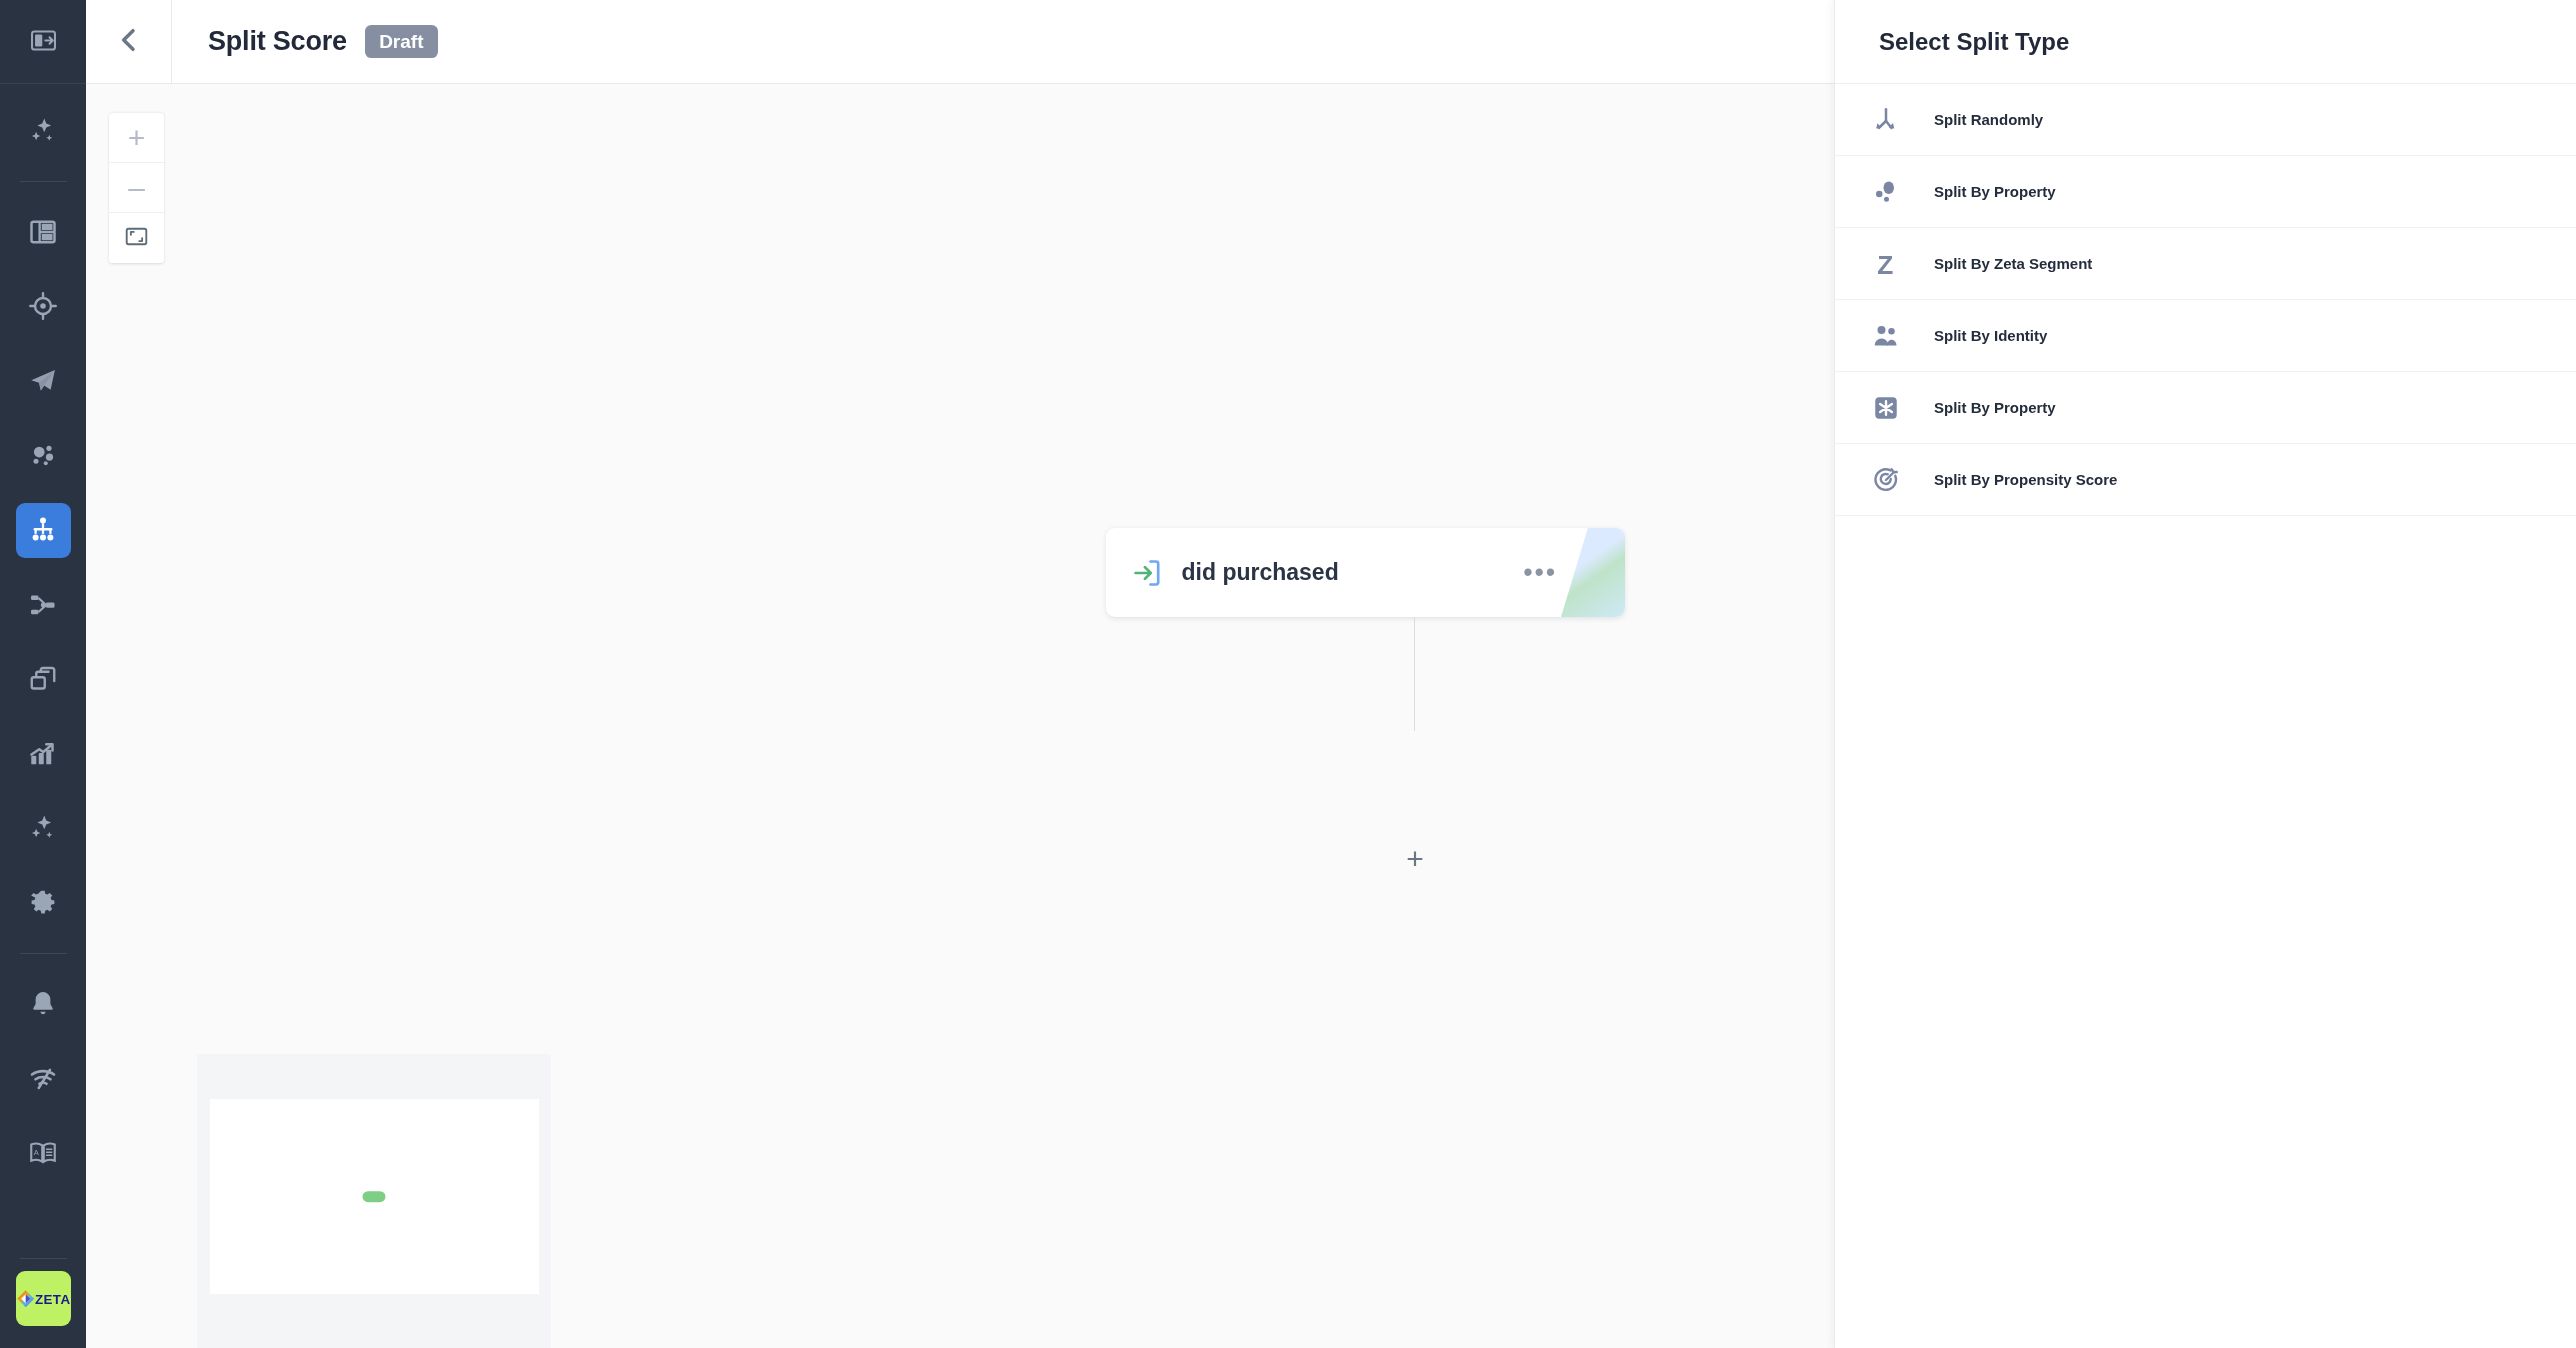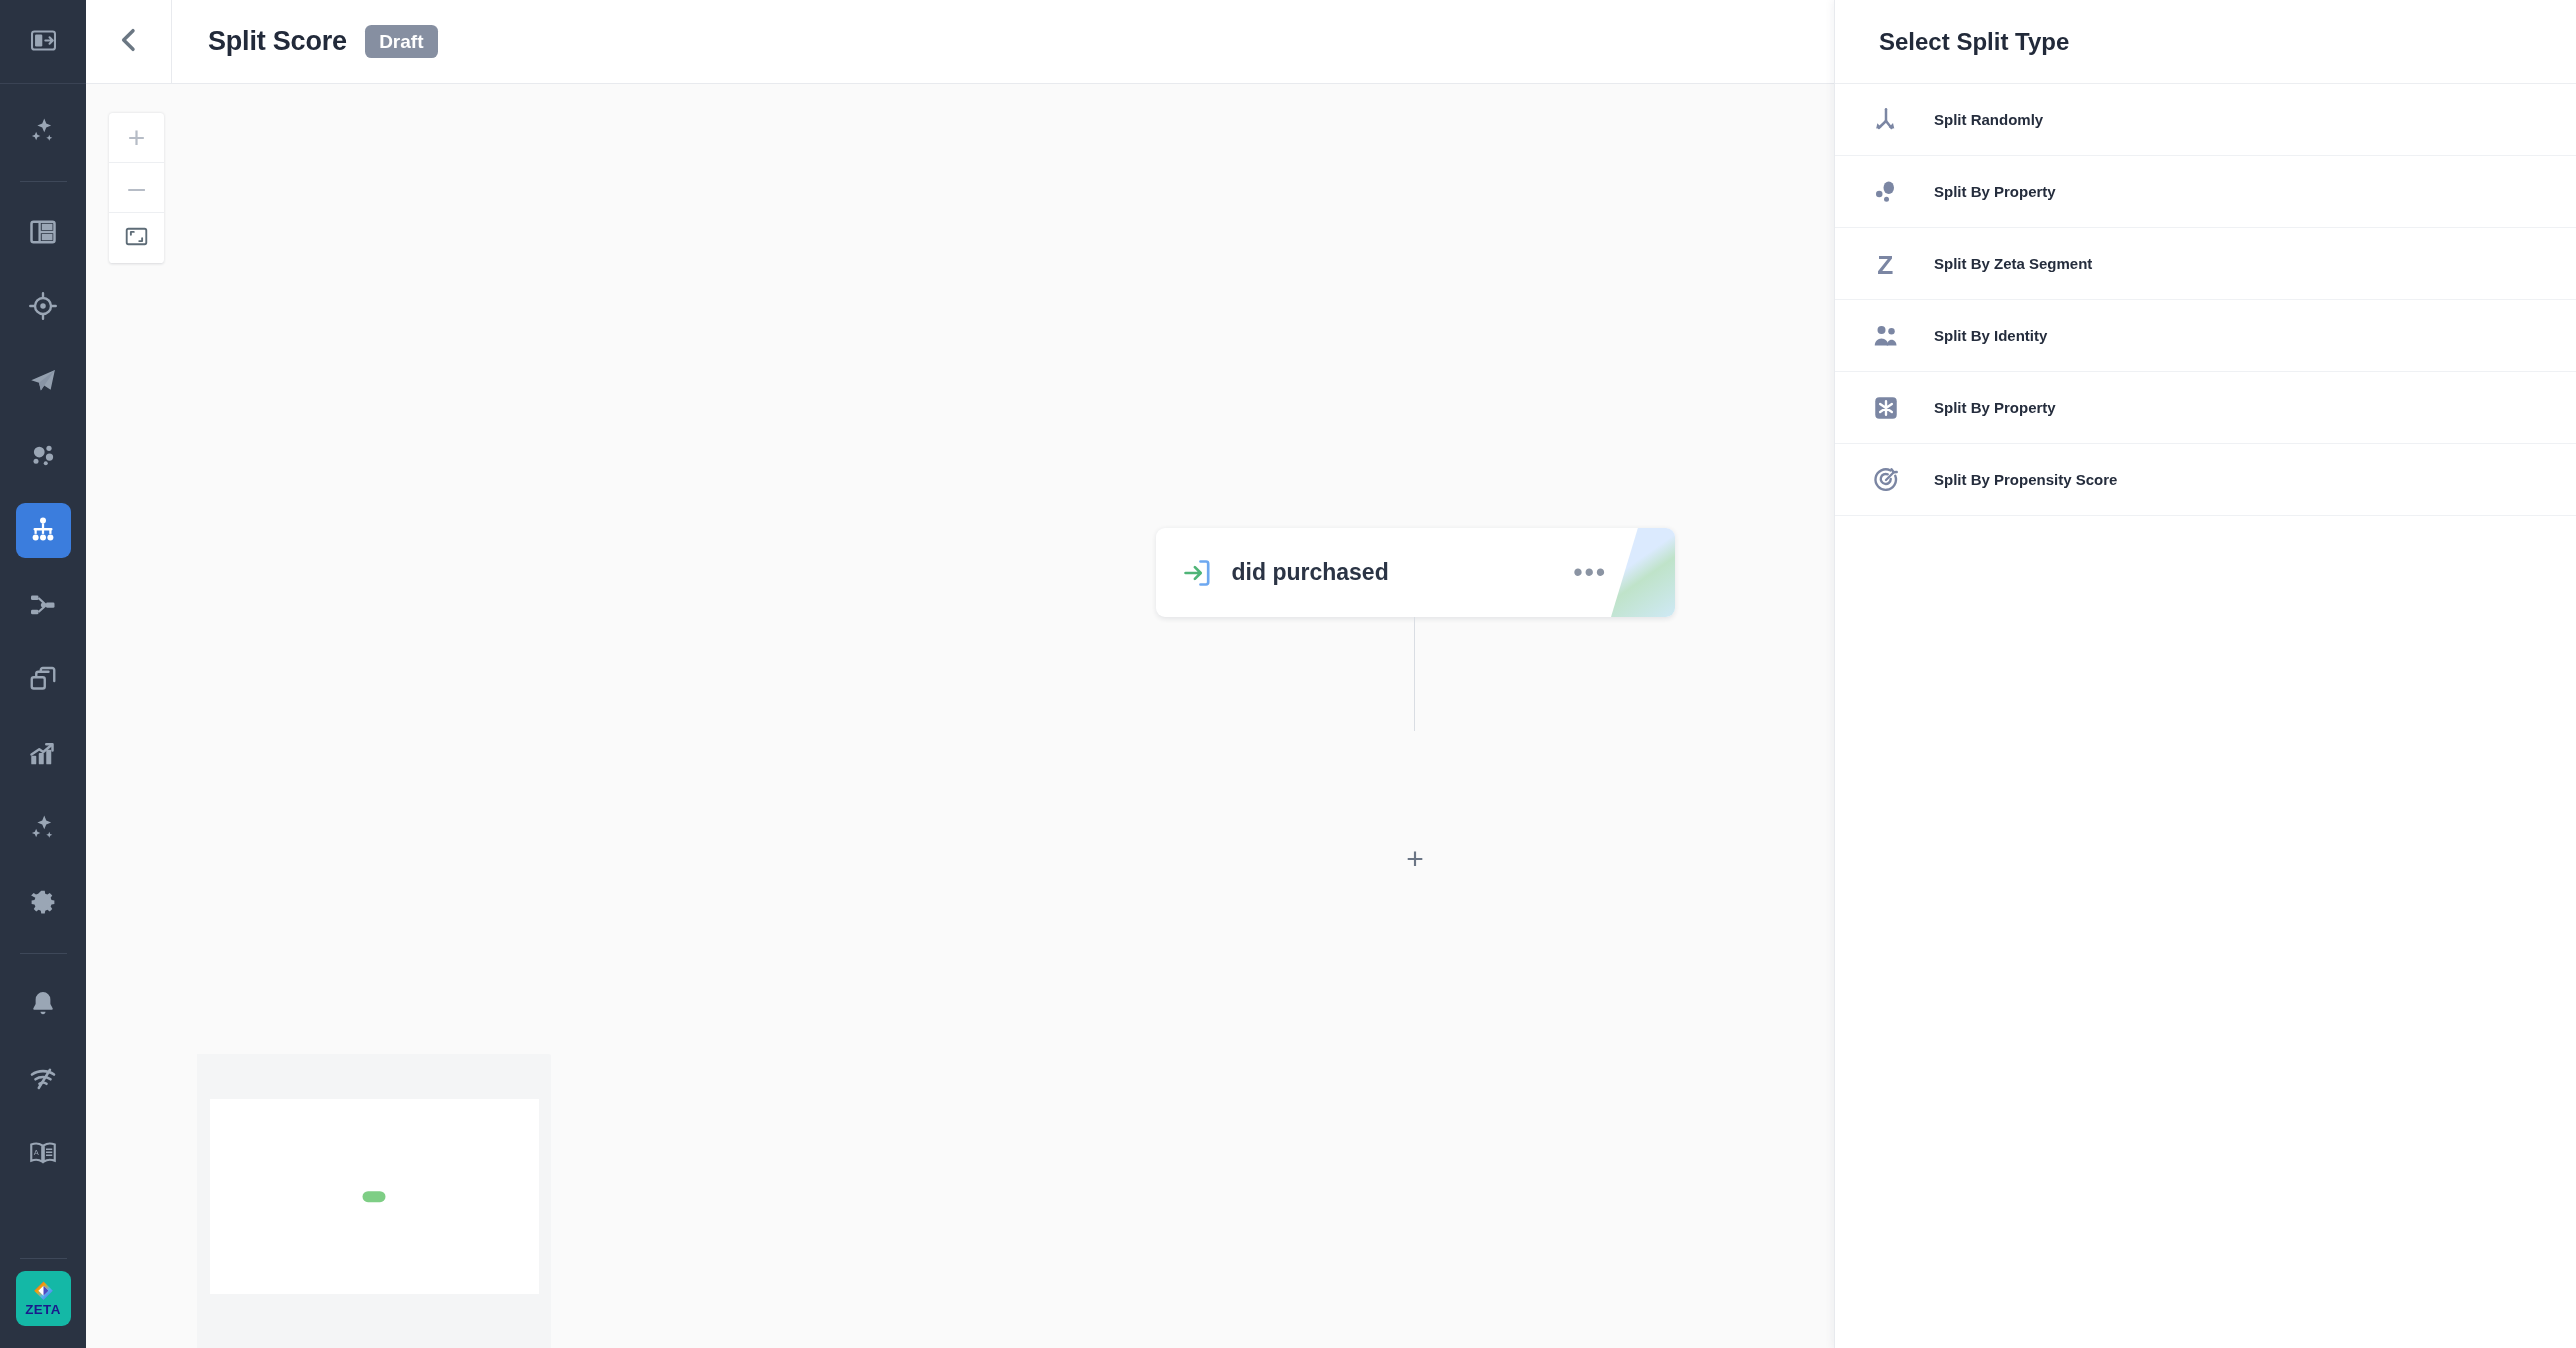--- a/index.html
+++ b/index.html
@@ -28,22 +28,22 @@
   .rail-btn {
     width: 55px; height: 55px; margin: 9.8px 0;
     display: flex; align-items: center; justify-content: center;
     border-radius: 9px; cursor: pointer;
   }
   .rail-btn.active { background: #3b7ddd; }
   .rail-btn svg { display: block; }
   .rail-div { width: 47px; height: 0.9px; background: #3e4859; margin: 12.5px 0; }
   .rail-spacer { flex: 1 1 auto; }
   .rail-logo {
-    width: 55px; height: 55px; background: #14b8a6; border-radius: 9px;
-    display: flex; flex-direction: column; align-items: center; justify-content: center;
+    width: 55px; height: 55px; background: #bef264; border-radius: 9px;
+    display: flex; flex-direction: row; align-items: center; justify-content: center;
     margin-bottom: 23px; cursor: pointer;
   }
   .rail-logo .zname {
     font-size: 13.4px; font-weight: 700; color: #1a1a8c; letter-spacing: 0.4px;
     line-height: 1; margin-top: 1.8px;
   }
 
   
   .main { flex: 1 1 auto; position: relative; height: 1349px; }
 
@@ -78,21 +78,21 @@
   .zoom-ctrl div {
     height: 50px; display: flex; align-items: center; justify-content: center;
     border-bottom: 0.9px solid #edeff2; cursor: pointer; color: #b6bcc6;
   }
   .zoom-ctrl div:last-child { border-bottom: none; color: #66737f; }
   .zoom-plus { font-size: 30px; font-weight: 300; line-height: 1; }
   .zoom-minus { font-size: 30px; font-weight: 300; line-height: 1; }
 
   
   .node {
-    position: absolute; left: 1070px; top: 444px;
+    position: absolute; left: 1020px; top: 444px;
     width: 519px; height: 89px; background: #ffffff;
     border-radius: 9px; box-shadow: 0 1.8px 5.4px rgba(25,35,60,.10);
     display: flex; align-items: center; padding: 0 25px;
     overflow: hidden; cursor: pointer;
   }
   .node .nicon { width: 38px; display: flex; align-items: center; }
   .node .nlabel {
     font-size: 23px; font-weight: 600; color: #2b3445; margin-left: 12.5px; flex: 1 1 auto;
   }
   .node .ndots { color: #8b94a3; font-size: 27px; letter-spacing: 1.8px; line-height: .5;

